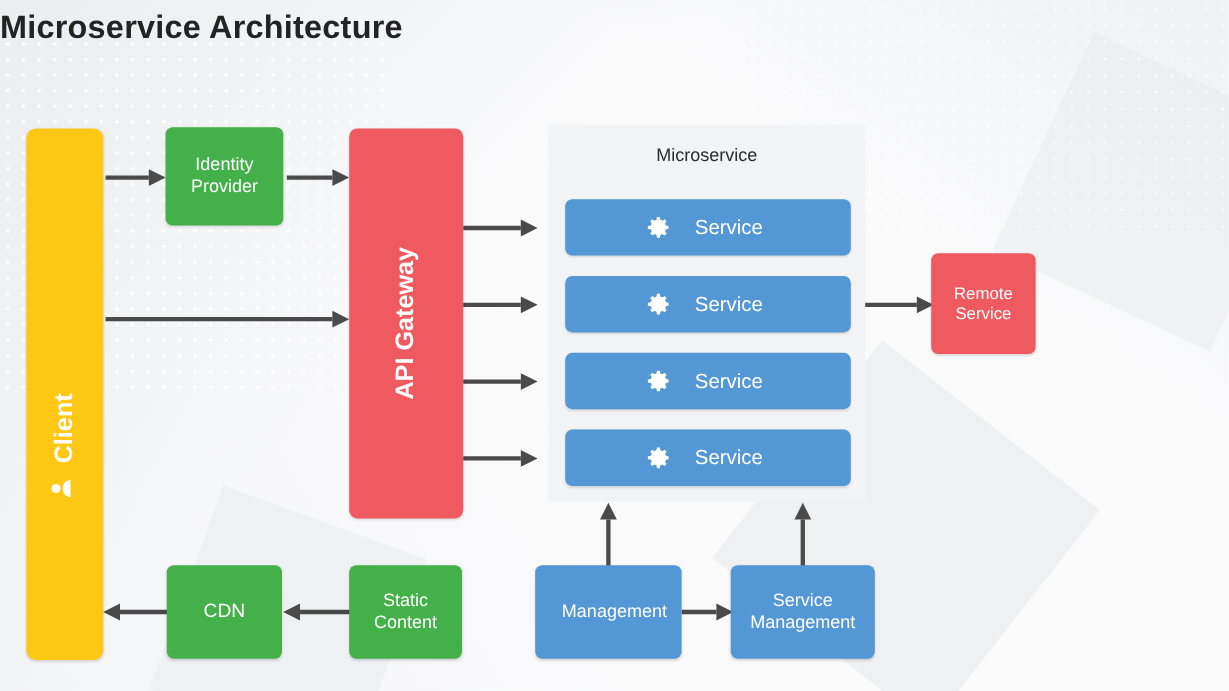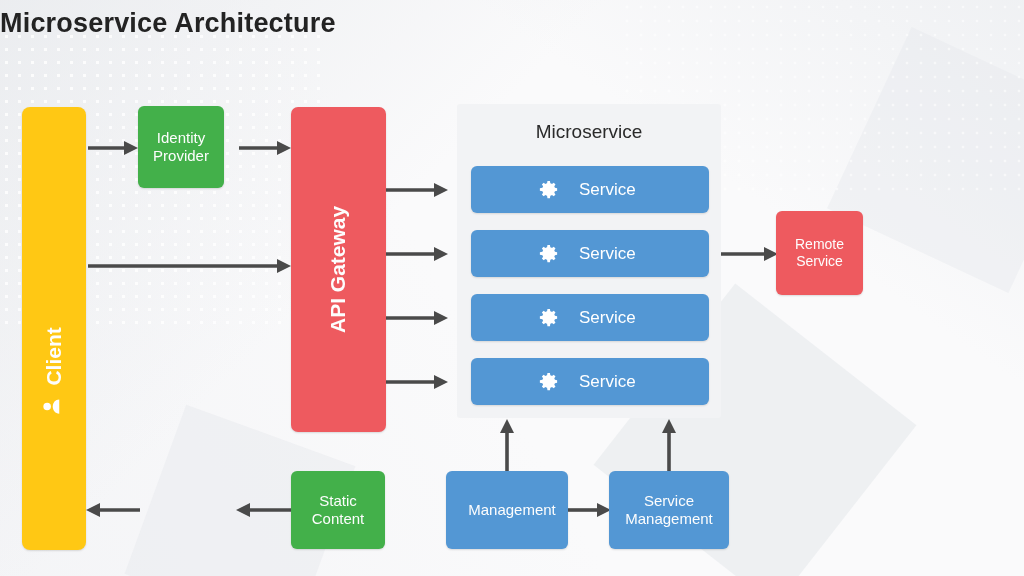--- a/index.html
+++ b/index.html
@@ -97,37 +97,37 @@
   }
   #api-gateway-label {
     transform: rotate(-90deg);
     white-space: nowrap;
     font-size: 21px;
     font-weight: bold;
   }
 
   #identity-provider {
     left: 138px; top: 106px;
-    width: 86px; height: 82px;
+    width: 98px; height: 82px;
     background: #43B04A;
     font-size: 15px;
   }
 
   #micro-panel {
     position: absolute;
     left: 457px; top: 104px;
     width: 264px; height: 314px;
     background: #F2F3F5;
     border-radius: 3px;
   }
   #micro-panel-title {
     position: absolute;
     left: 0; right: 0; top: 17px;
     text-align: center;
-    font-size: 19px;
+    font-size: 15px;
     color: #2a2a2a;
   }
   .service-box {
     position: absolute;
     left: 14px;
     width: 238px; height: 47px;
     background: #5397D4;
     border-radius: 6px;
     display: flex;
     align-items: center;
@@ -345,20 +345,23 @@
     </div>
   </div>
 
   <div class="node" id="remote-service">
     <div>
       <div>Remote</div>
       <div>Service</div>
     </div>
   </div>
 
+  <div class="node" id="cdn">
+    <span>CDN</span>
+  </div>
 
   <div class="node" id="static-content">
     <div>
       <div>Static</div>
       <div>Content</div>
     </div>
   </div>
 
   <div class="node" id="management">
     <span>Management</span>

